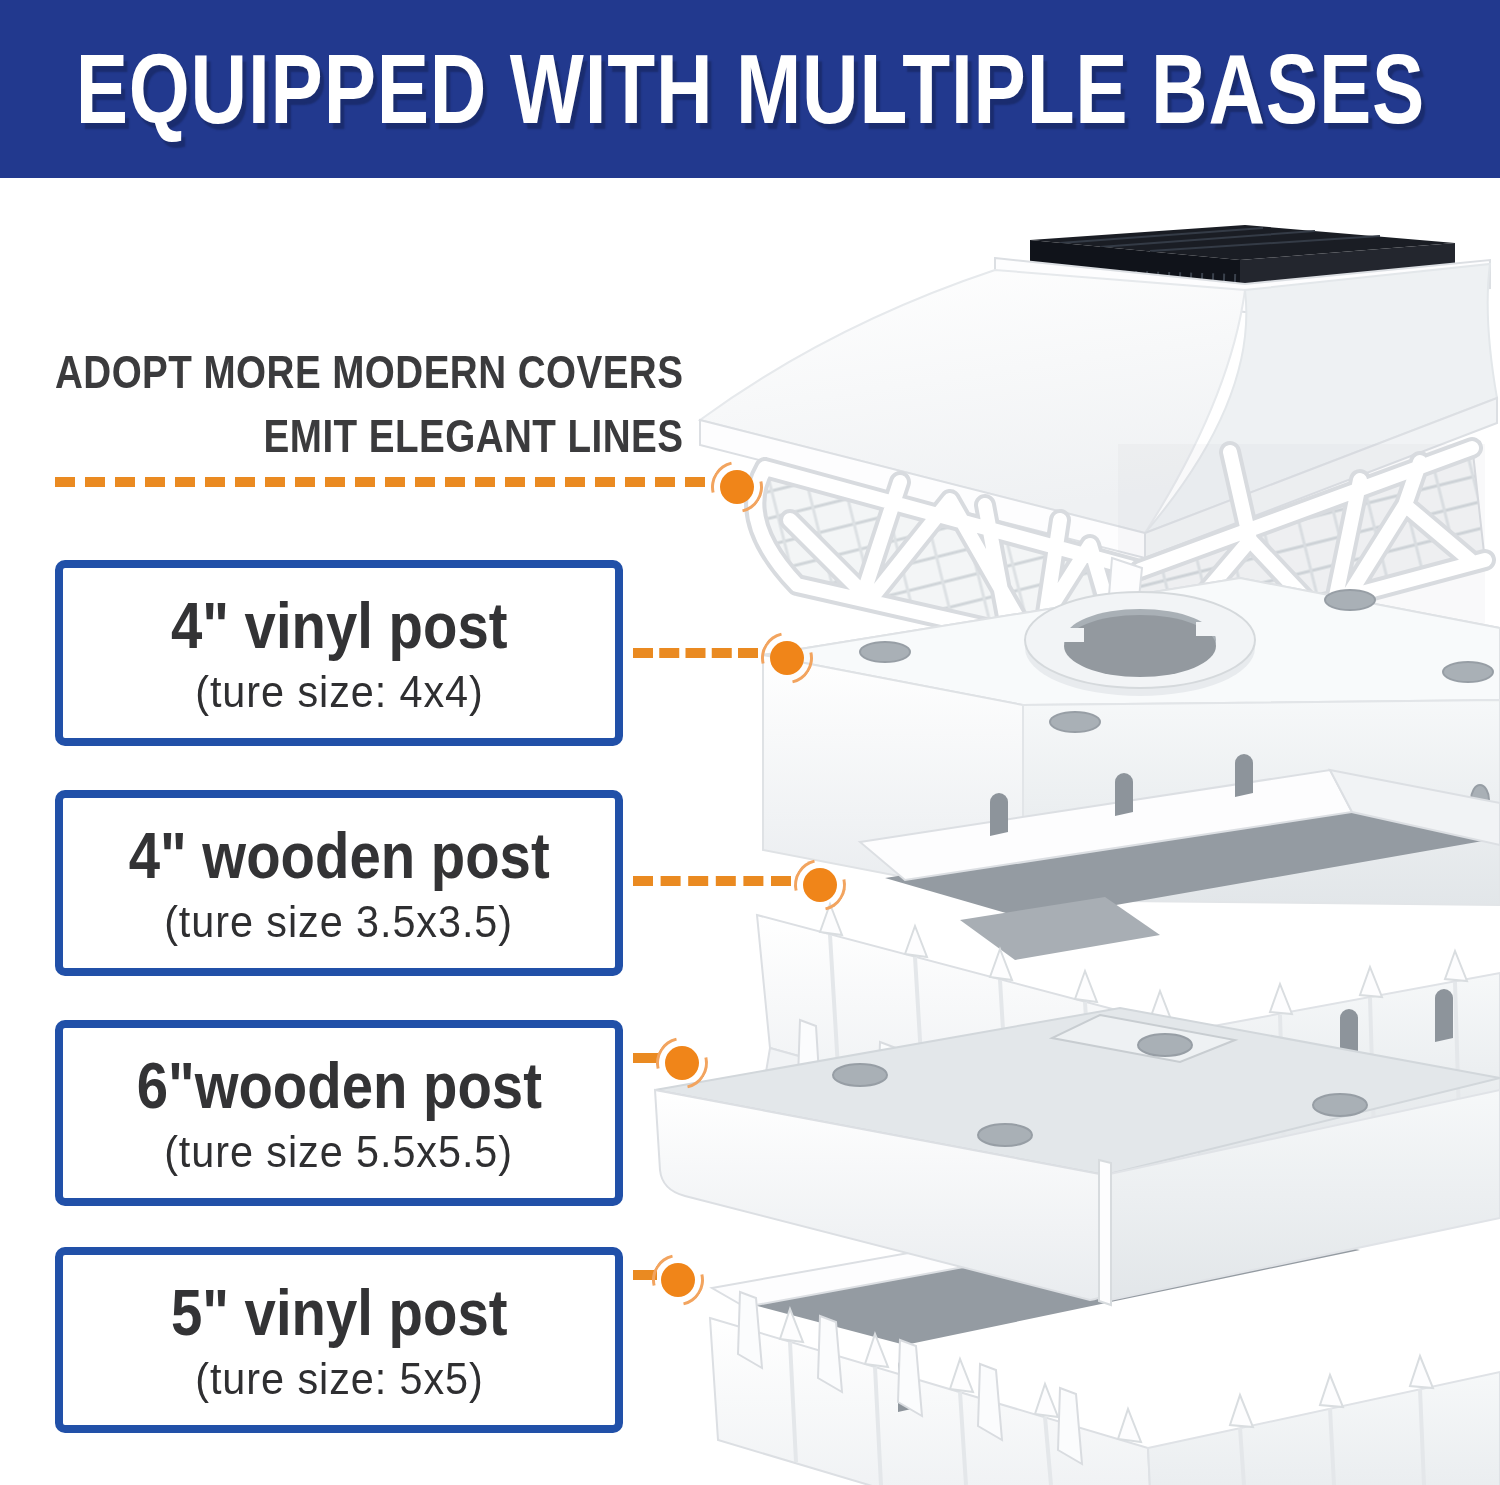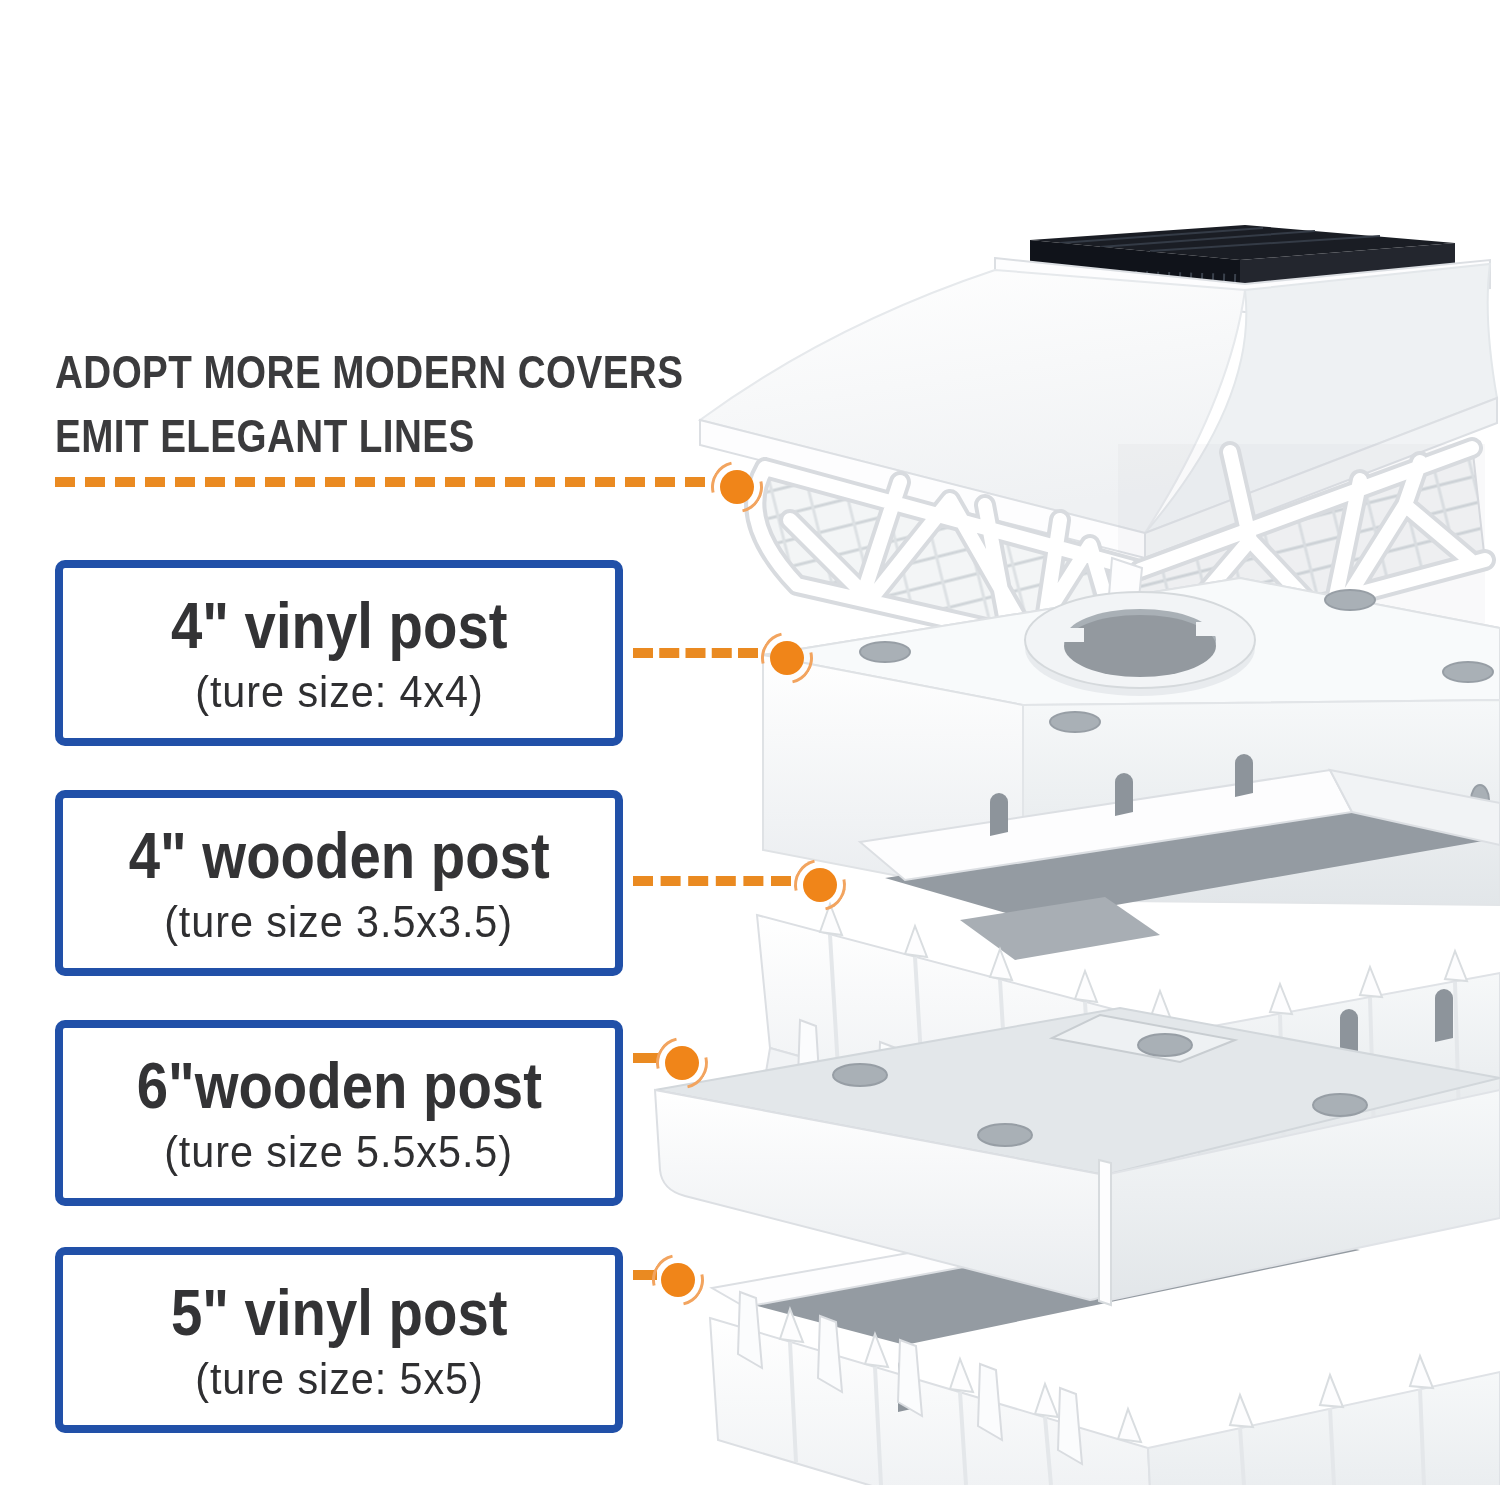--- a/index.html
+++ b/index.html
@@ -6,21 +6,21 @@
   .canvas{position:relative;width:1500px;height:1485px;background:#ffffff;overflow:hidden;
           font-family:"Liberation Sans",sans-serif;}
   
   .header{position:absolute;left:0;top:0;width:1500px;height:178px;background:#22398E;
           display:flex;align-items:center;justify-content:center;z-index:4;}
   .header h1{margin:0;color:#ffffff;font-size:98px;font-weight:bold;letter-spacing:1px;
              white-space:nowrap;transform:scaleX(.80);transform-origin:50% 50%;
              text-shadow:5px 6px 2px rgba(10,16,40,.30);}
   
   .intro{position:absolute;left:55px;top:340px;z-index:3;color:#3B3B3D;font-size:46px;
-         font-weight:bold;line-height:1.40;}
+         font-weight:bold;line-height:1.40;text-align:right;}
   .intro .line{display:block;transform:scaleX(.84);transform-origin:0 0;white-space:nowrap;
                letter-spacing:.5px;}
   
   .dash{position:absolute;height:0;border-top:10px dashed #EA8A21;z-index:3;}
   .dot{position:absolute;width:34px;height:34px;border-radius:50%;background:#F08519;z-index:3;}
   .dot::after{content:"";position:absolute;inset:-9px;border:3px solid #F2A45F;border-radius:50%;
               border-top-color:transparent;border-bottom-color:transparent;transform:rotate(32deg);}
   
   .box{position:absolute;left:55px;width:568px;height:186px;background:#ffffff;
        border:8px solid #2150A8;border-radius:10px;box-sizing:border-box;z-index:3;
@@ -173,20 +173,23 @@
       <ellipse class="hole" cx="1005" cy="1135" rx="27" ry="11"></ellipse>
 
       <path d="M655,1090 L1105,1175 L1108,1282 Q1108,1298 1090,1300 L685,1196 Q662,1190 660,1170 Z" fill="url(#gFaceL)" stroke="#dcdfe3" stroke-width="2"></path>
 
       <polygon points="1105,1175 1500,1090 1500,1218 1110,1300" fill="url(#gFaceR)" stroke="#e0e3e7" stroke-width="2"></polygon>
 
       <polygon points="1099,1160 1111,1163 1111,1305 1099,1301" fill="#fdfdfe" stroke="#d7dbde" stroke-width="2"></polygon>
     </g>
   </svg>
 
+  <header class="header">
+    <h1>EQUIPPED WITH MULTIPLE BASES</h1>
+  </header>
 
   <div class="intro">
     <span class="line">ADOPT MORE MODERN COVERS</span>
     <span class="line">EMIT ELEGANT LINES</span>
   </div>
 
   <div class="dash" style="left:55px;top:477px;width:650px"></div>
   <div class="dot" style="left:720px;top:470px"></div>
 
   <div class="dash" style="left:633px;top:648px;width:125px"></div>

